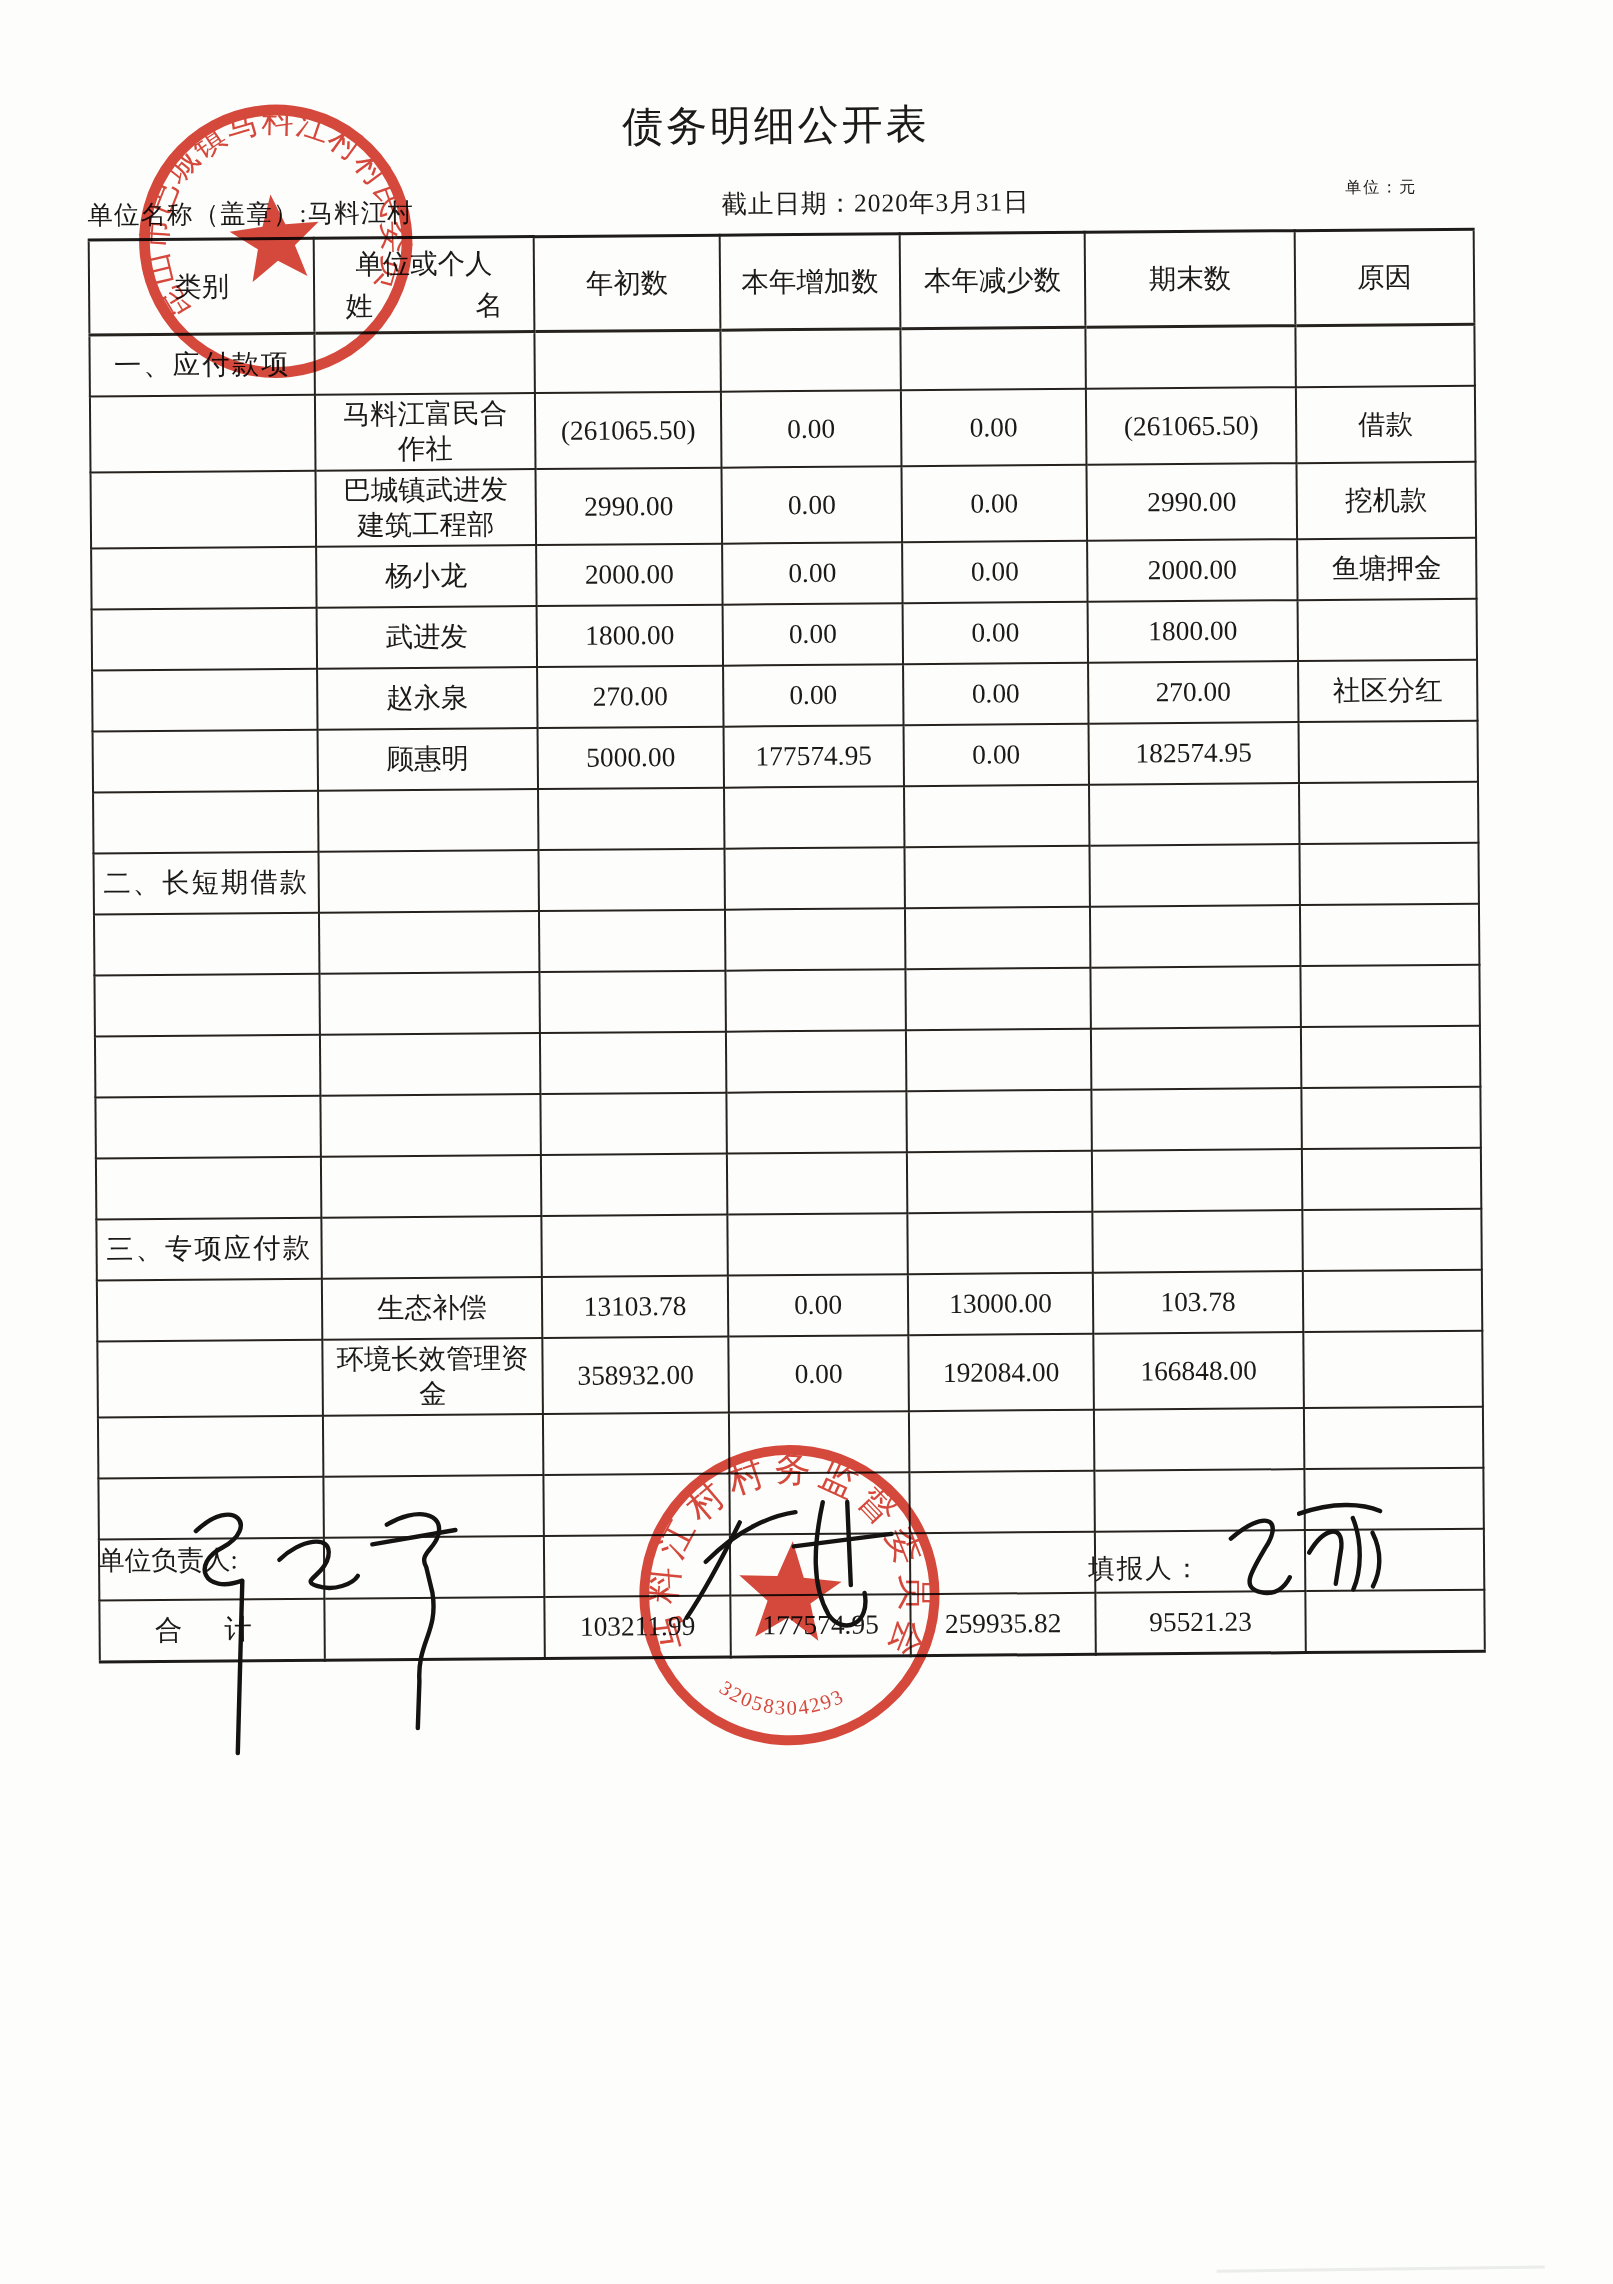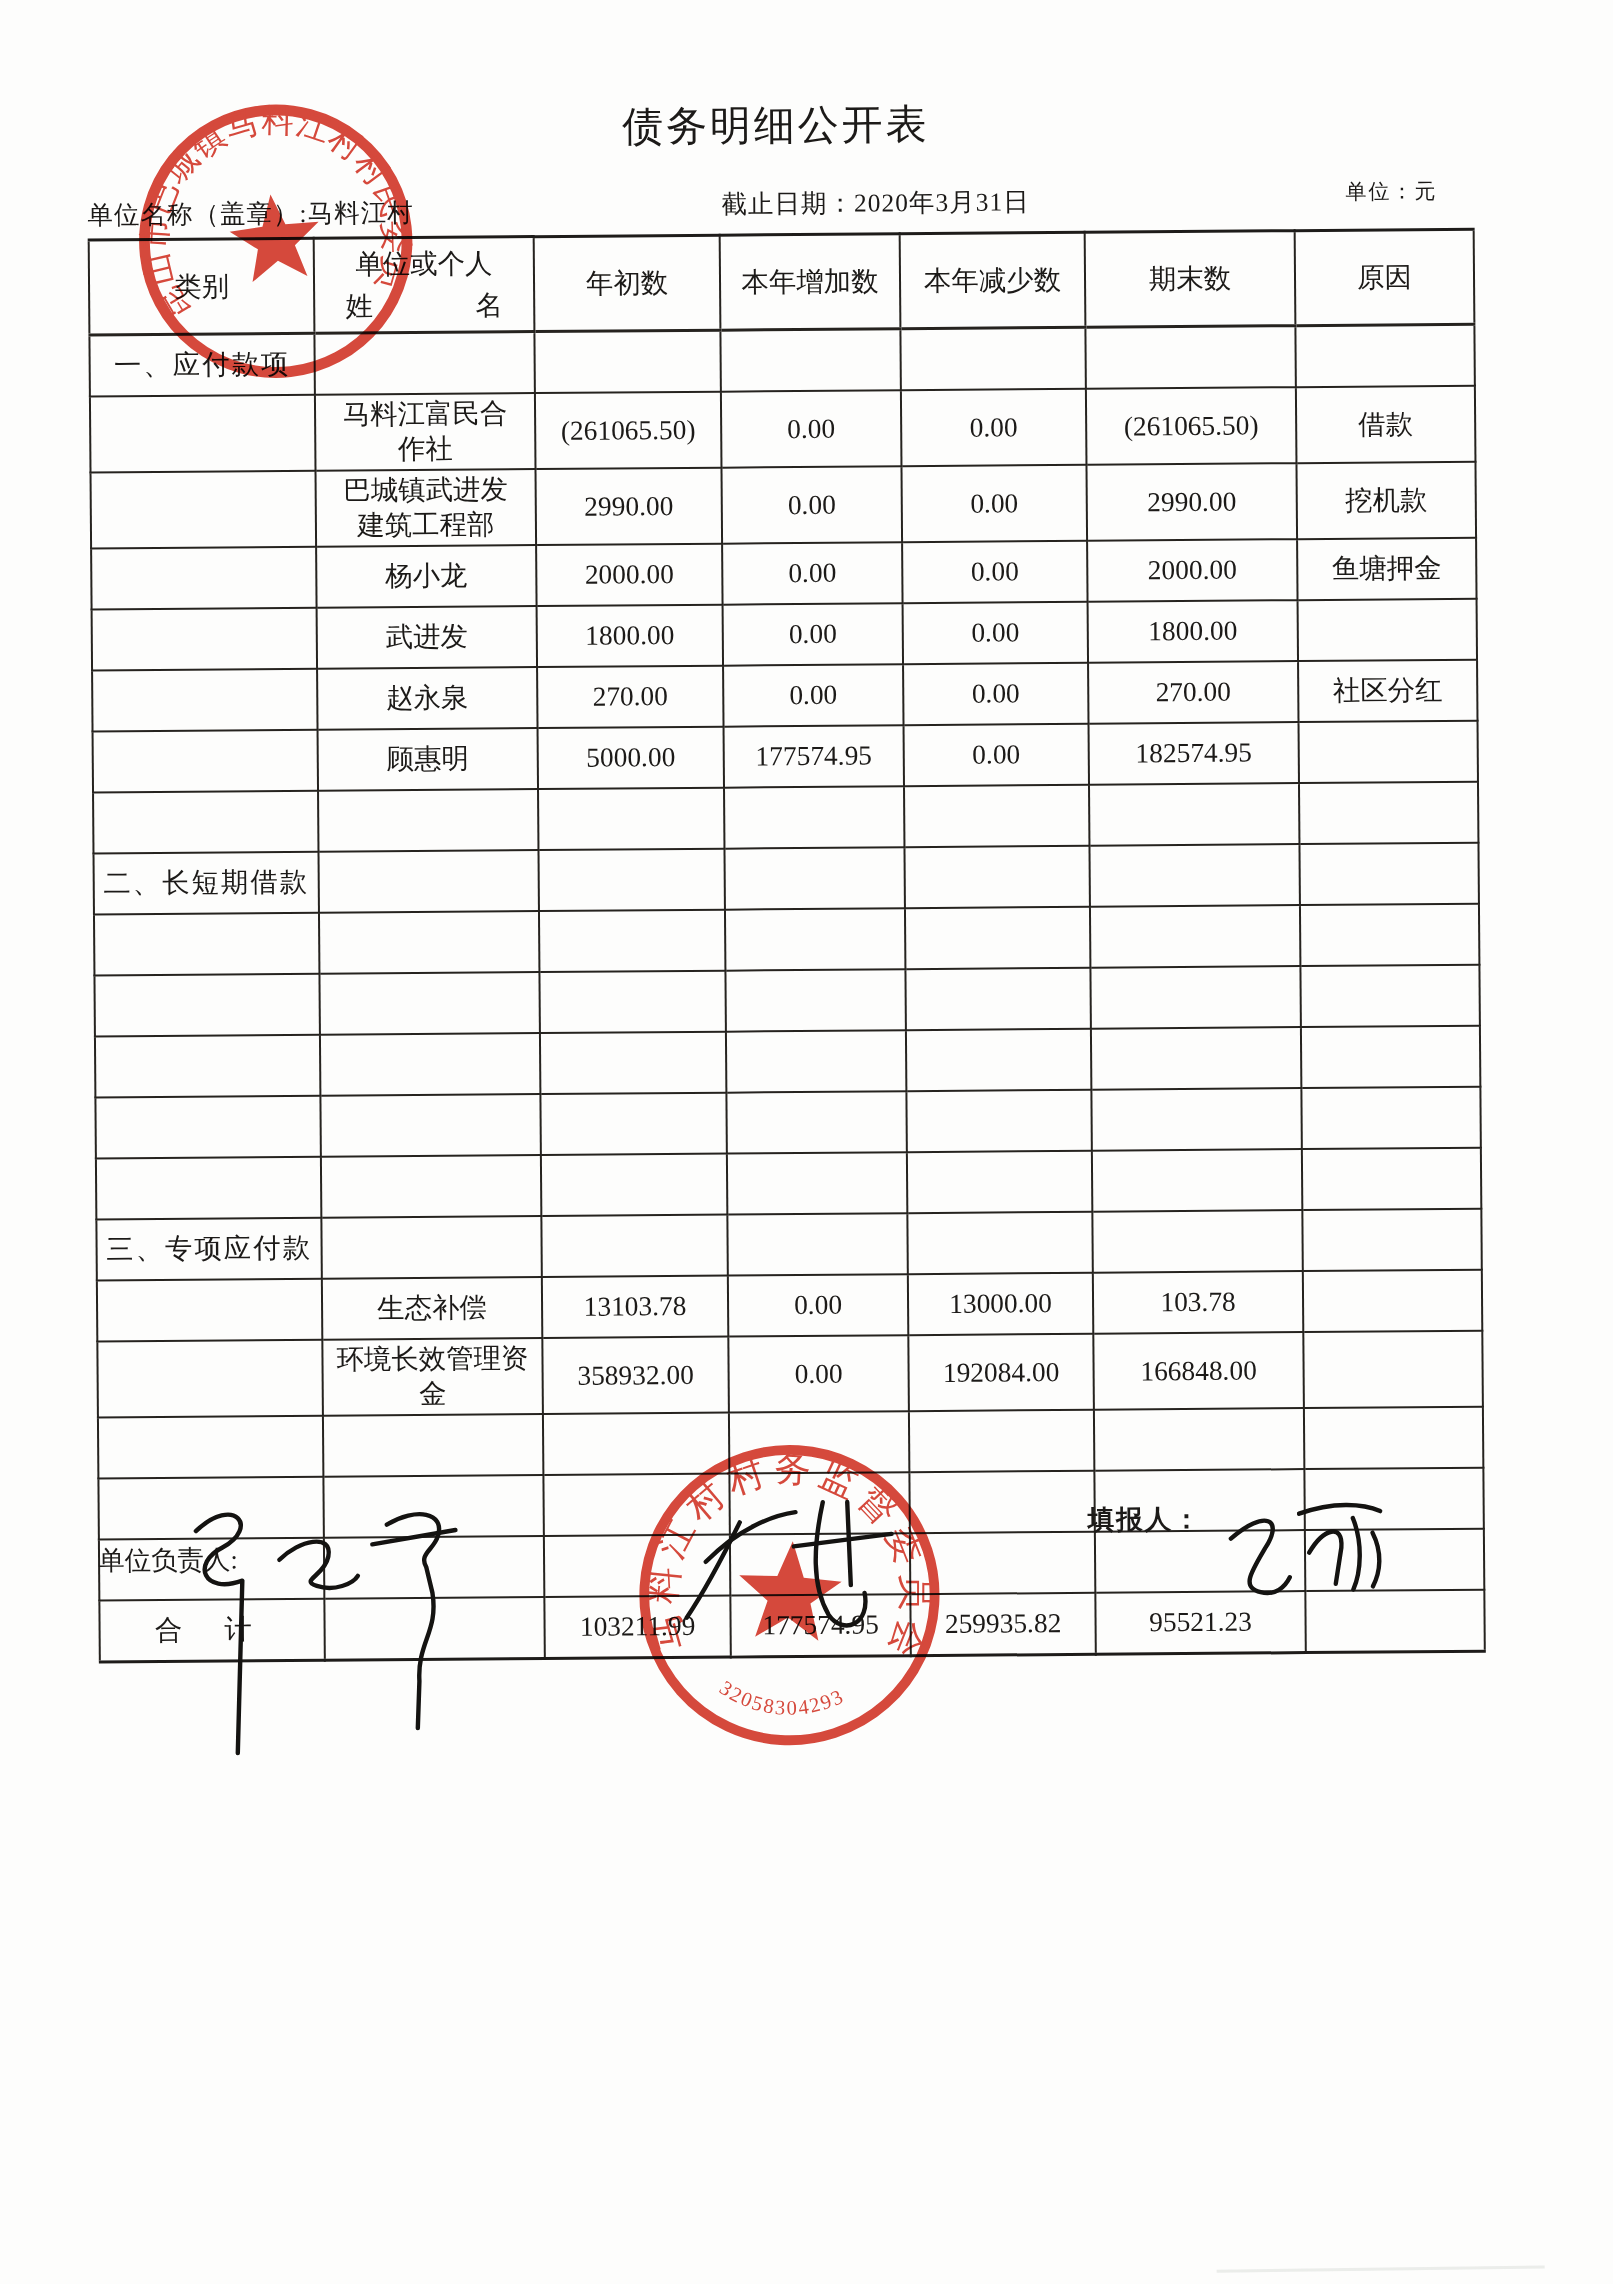--- a/index.html
+++ b/index.html
@@ -14,21 +14,21 @@
     transform:rotate(-0.45deg);
     transform-origin:50% 40%;
   }
   .doc-title{
     position:absolute;top:98px;left:0;right:0;
     text-align:center;transform:translateX(-24.5px);
     font-size:41px;letter-spacing:2.9px;font-weight:500;
   }
   .meta-left{position:absolute;top:192px;left:93px;font-size:25.5px;letter-spacing:1px;}
   .meta-center{position:absolute;top:186px;left:727px;font-size:25.5px;letter-spacing:1px;}
-  .meta-right{position:absolute;top:182px;left:1351px;font-size:21px;letter-spacing:2px;}
+  .meta-right{position:absolute;top:182px;left:1351px;font-size:16px;letter-spacing:2px;}
 
   table.debt{
     position:absolute;top:233px;left:93px;
     width:1386px;table-layout:fixed;border-collapse:collapse;
     border:2.9px solid #1e1c1a;border-top-width:3.9px;border-bottom-width:3.9px;
   }
   table.debt th,table.debt td{
     border:2px solid #26231f;
     text-align:center;vertical-align:middle;
     font-weight:400;overflow:visible;
@@ -36,21 +36,21 @@
   table.debt th{height:90px;font-size:27.4px;border-bottom-width:3.9px;}
   table.debt td{height:55px;font-size:27.4px;white-space:pre-line;line-height:35px;padding:2px 3.9px;}
   .name-hdr-wrap{display:flex;flex-direction:column;gap:5.9px;padding:0 21.6px;}
   .name-hdr-l2{display:flex;justify-content:space-between;padding:0 7.8px;}
   td.section-label{text-align:left;padding-left:11.8px;white-space:nowrap;font-size:27.4px;letter-spacing:2px;}
   td.total-label{font-size:29px;letter-spacing:17.6px;}
   td.small-name{font-size:23.5px;white-space:nowrap;padding:0;}
   tr.total-row td{border-top-width:2.9px;}
 
   .footer-left{position:absolute;top:1537px;left:93px;font-size:26.5px;}
-  .footer-right{position:absolute;top:1504px;left:1083px;font-size:26.5px;letter-spacing:2px;font-weight:bold;}
+  .footer-right{position:absolute;top:1553px;left:1083px;font-size:26.5px;letter-spacing:2px;}
 
   .seal{position:absolute;mix-blend-mode:multiply;opacity:0.92;}
   .seal-top{top:90px;left:139px;transform:rotate(-6deg);}
   .seal-bottom{top:1441px;left:632px;transform:rotate(4deg);}
   .sig{position:absolute;}
   .sig path{fill:none;stroke:#141311;stroke-width:4.5;stroke-linecap:round;stroke-linejoin:round;}
   .sig-left{top:1482px;left:147px;}
   .sig-mid{top:1468px;left:642px;}
   .sig-right{top:1498px;left:1201px;}
   .smudge{

